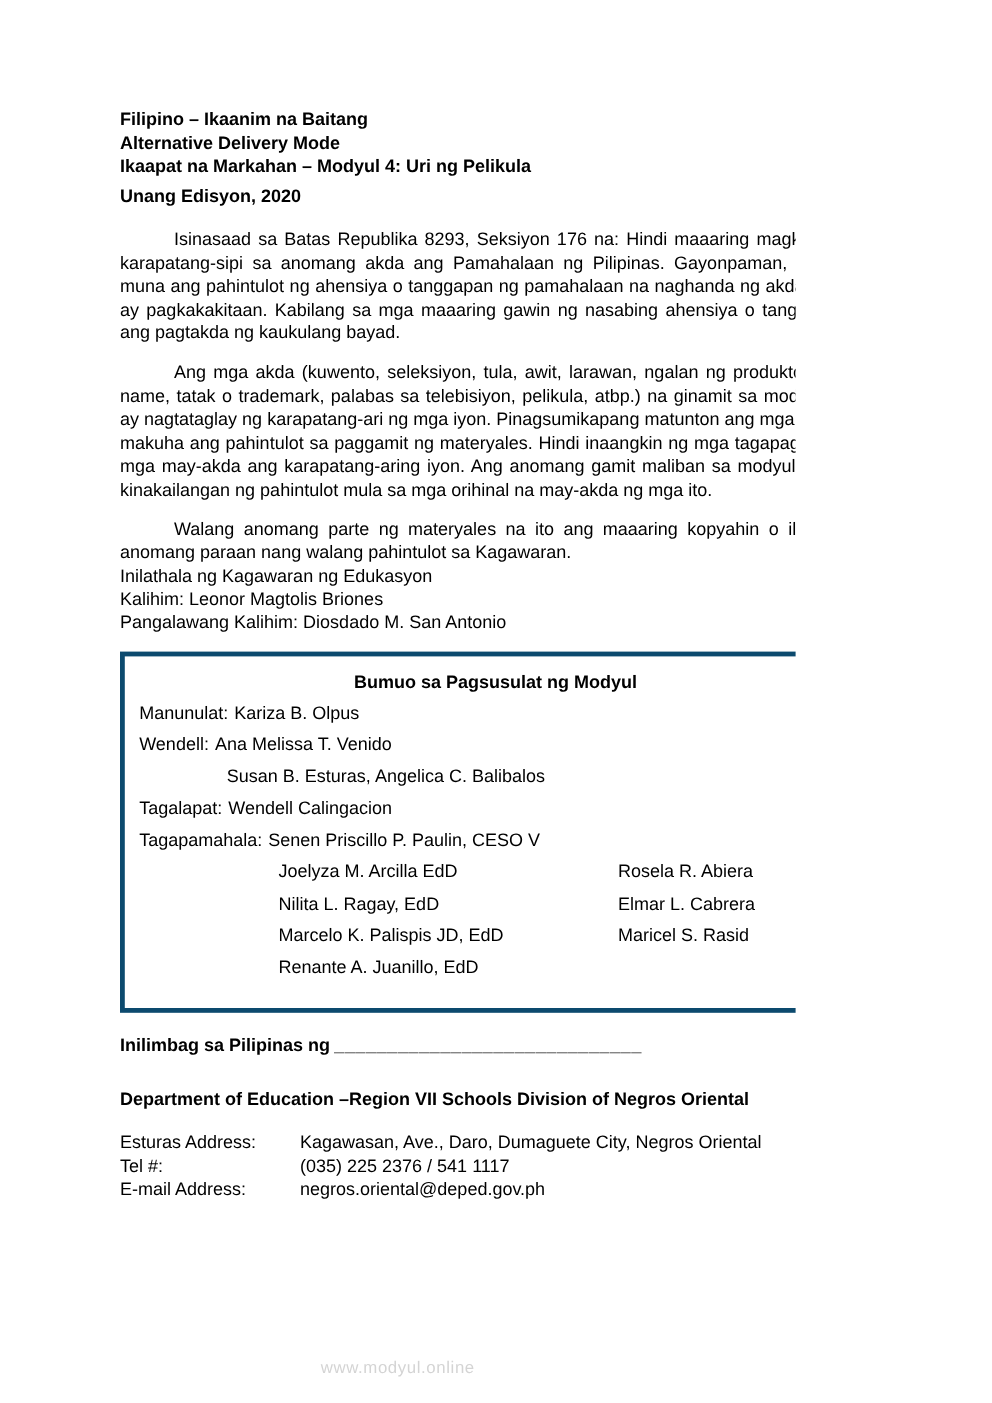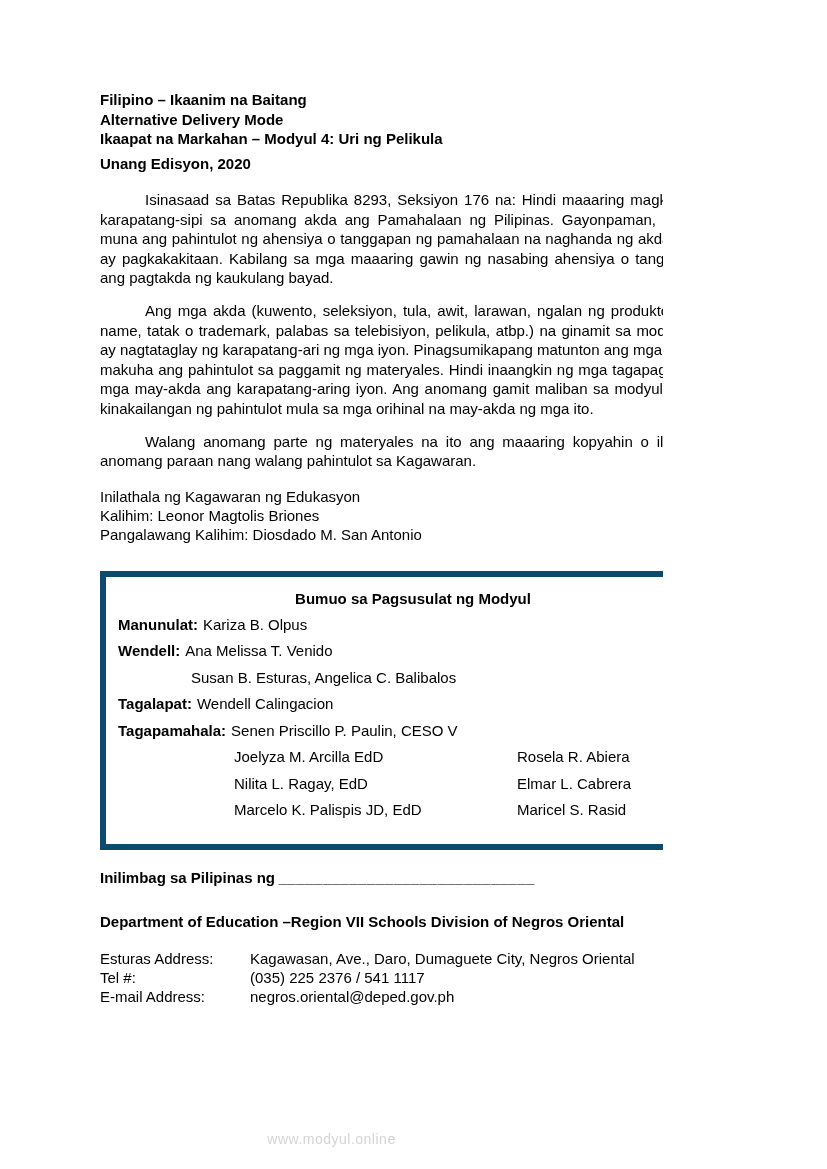--- a/index.html
+++ b/index.html
@@ -34,41 +34,41 @@
     margin: 0;
     margin-top: 17px;
     text-align: justify;
     text-indent: 45px;
     line-height: 19.6px;
   }
   .body-par.tight {
     margin-top: 13px;
   }
   .publisher {
-    margin-top: 16px;
+    margin-top: 0;
     line-height: 19.3px;
   }
   .credits-box {
-    margin-top: 26px;
-    border: 6px solid #0c4a6e;
+    margin-top: 14px;
+    border: 4px solid #0c4a6e;
     padding: 8px 14px 20px 12px;
     box-sizing: border-box;
     width: 628px;
   }
   .box-title {
     text-align: center;
     font-weight: bold;
     line-height: 27px;
   }
   .credit-row {
     line-height: 26.5px;
     white-space: nowrap;
   }
   .credit-row .lbl {
-    font-weight: bold;
+    font-weight: normal;
     margin-right: 5px;
   }
   .credit-cont {
     line-height: 26.5px;
     padding-left: 73px;
     white-space: nowrap;
   }
   .mgmt-row {
     line-height: 26.5px;
     margin-left: 116px;
@@ -159,20 +159,23 @@
 
       <div class="mgmt-row">
         <span class="mgmt-left">Joelyza M. Arcilla EdD</span><span class="mgmt-right">Rosela R. Abiera</span>
       </div>
       <div class="mgmt-row">
         <span class="mgmt-left">Nilita L. Ragay, EdD</span><span class="mgmt-right">Elmar L. Cabrera</span>
       </div>
       <div class="mgmt-row">
         <span class="mgmt-left">Marcelo K. Palispis JD, EdD</span><span class="mgmt-right">Maricel S. Rasid</span>
       </div>
+      <div class="mgmt-row">
+        <span class="mgmt-left">Renante A. Juanillo, EdD</span><span class="mgmt-right"></span>
+      </div>
     </div>
 
     <div class="printed-by">
       <span>Inilimbag sa Pilipinas ng</span>
       <span class="blank">_____________________________</span>
     </div>
 
     <div class="dept-line">Department of Education –Region VII Schools Division of Negros Oriental</div>
 
     <div class="contact">

